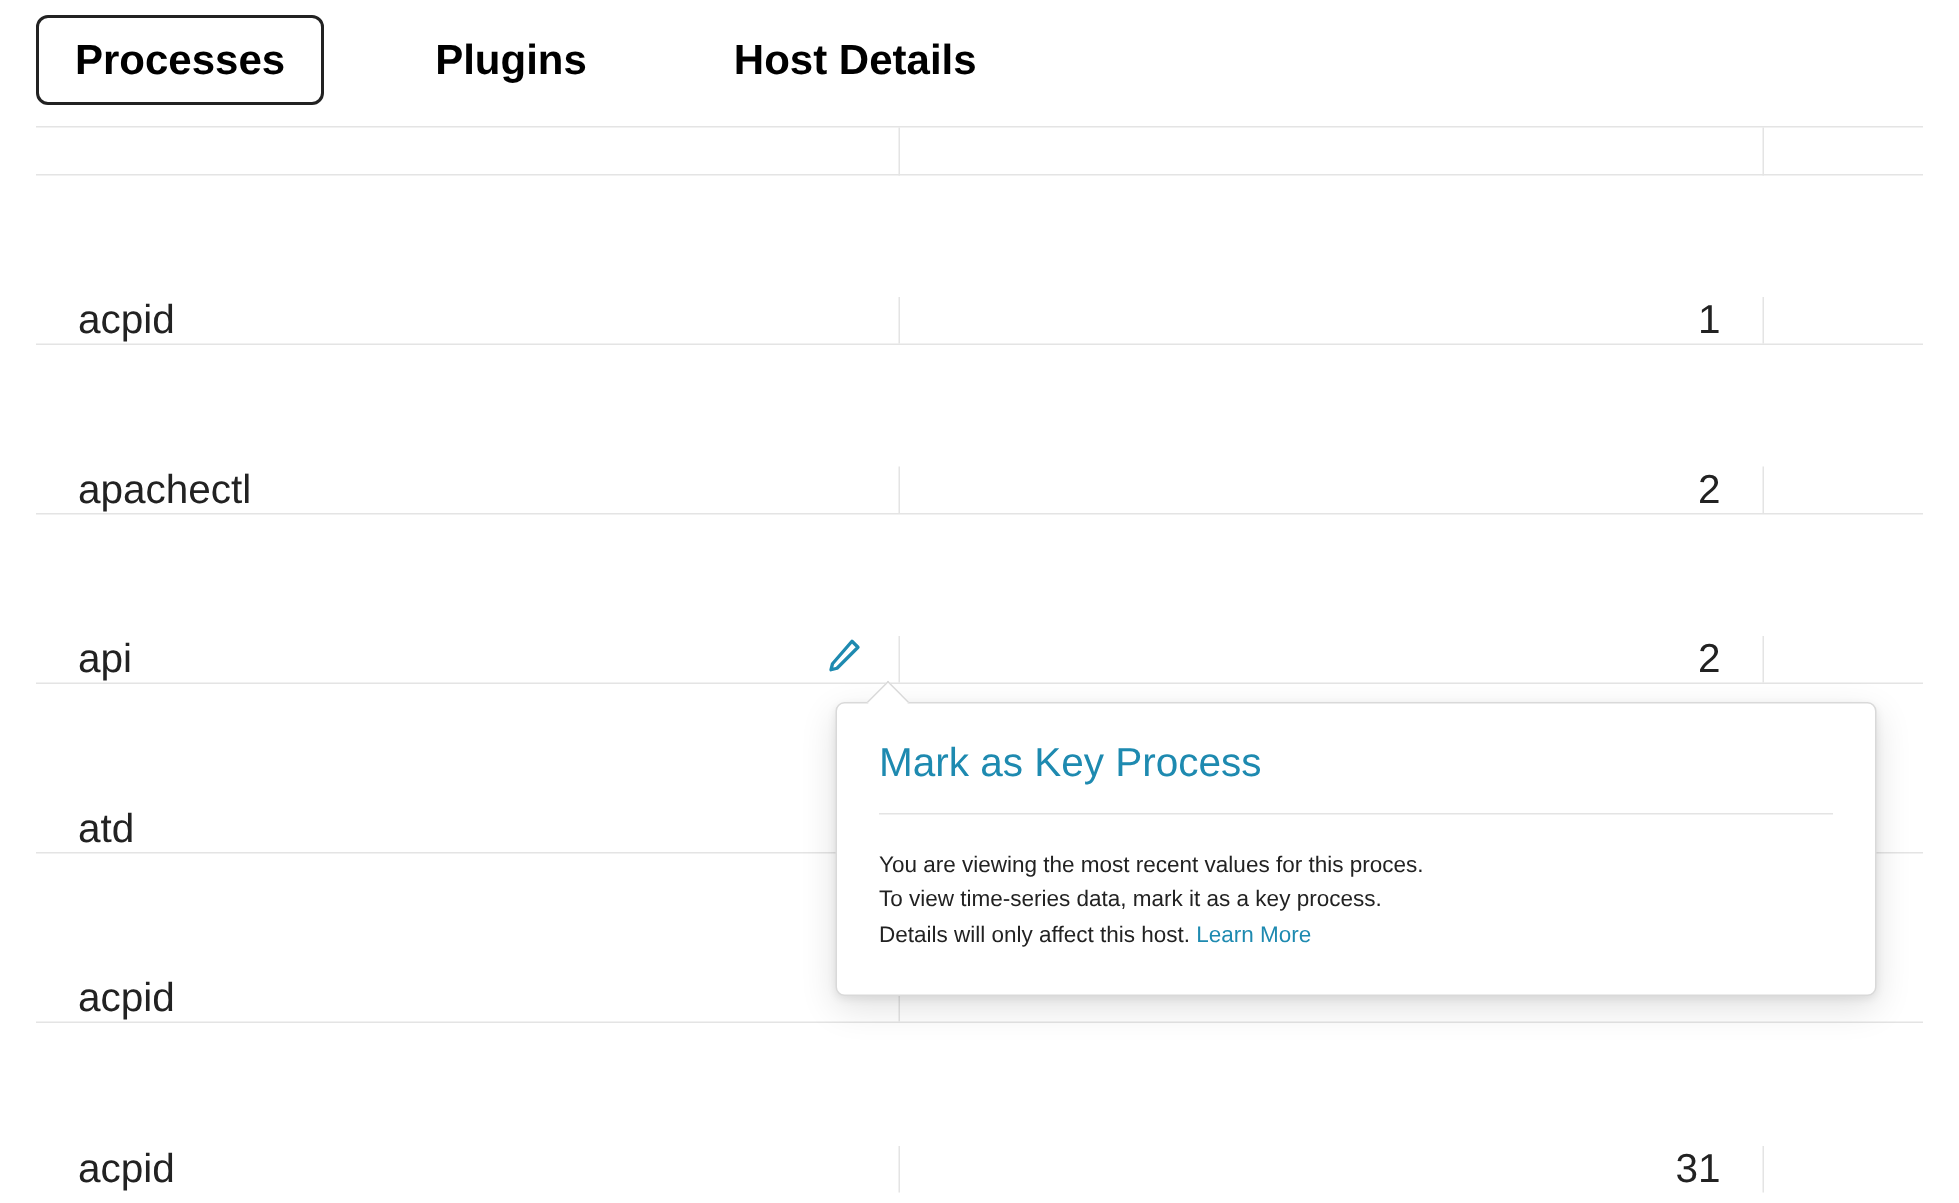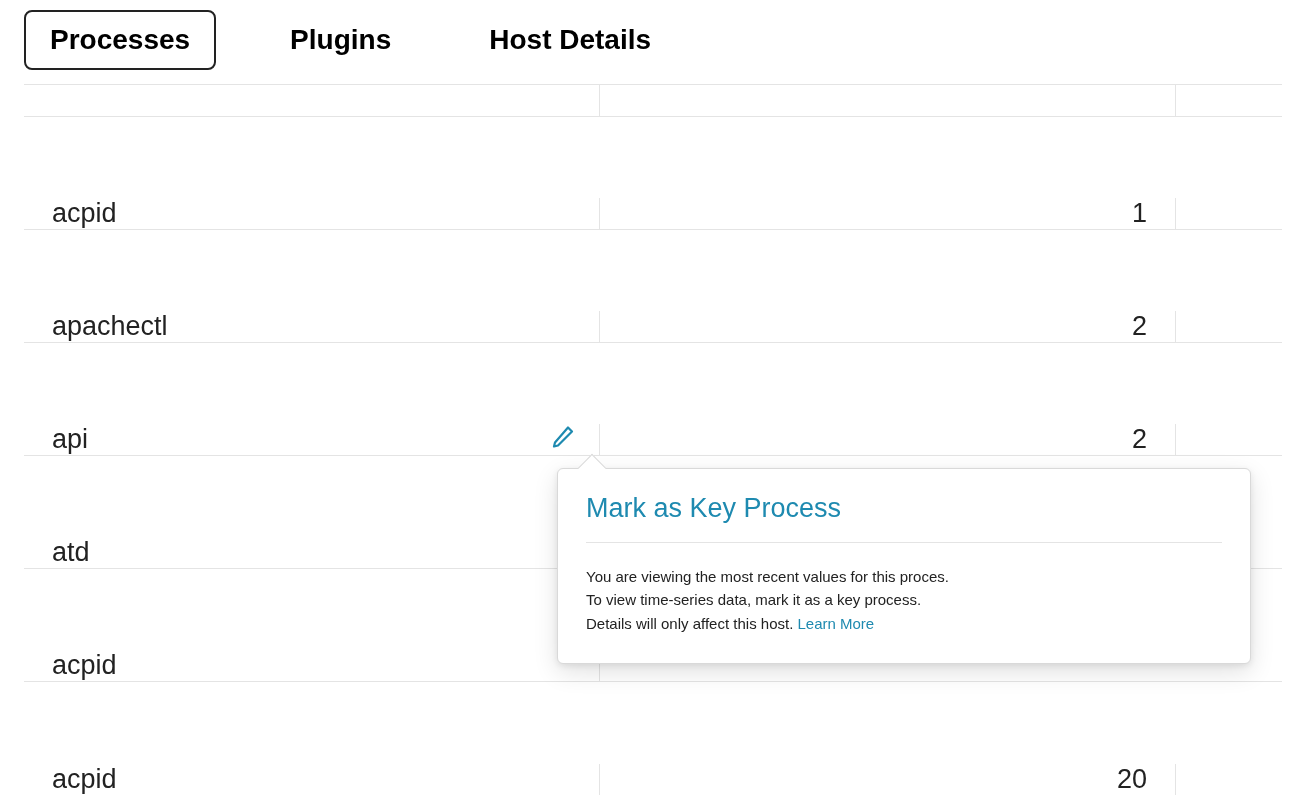--- a/index.html
+++ b/index.html
@@ -192,21 +192,21 @@
       <span></span>
     </div>
     <div class="cell-rest"></div>
   </div>
 
   <div class="table-row" style="border-bottom:none;">
     <div class="cell-name">
       <span>acpid</span>
     </div>
     <div class="cell-count">
-      <span>20</span>
+      <span>31</span>
     </div>
     <div class="cell-rest"></div>
   </div>
 </div>
 
 <div class="popover">
   <div class="popover-arrow"></div>
   <div class="popover-title">Mark as Key Process</div>
   <div class="popover-body">
     <span>You are viewing the most recent values for this proces.</span><br>

